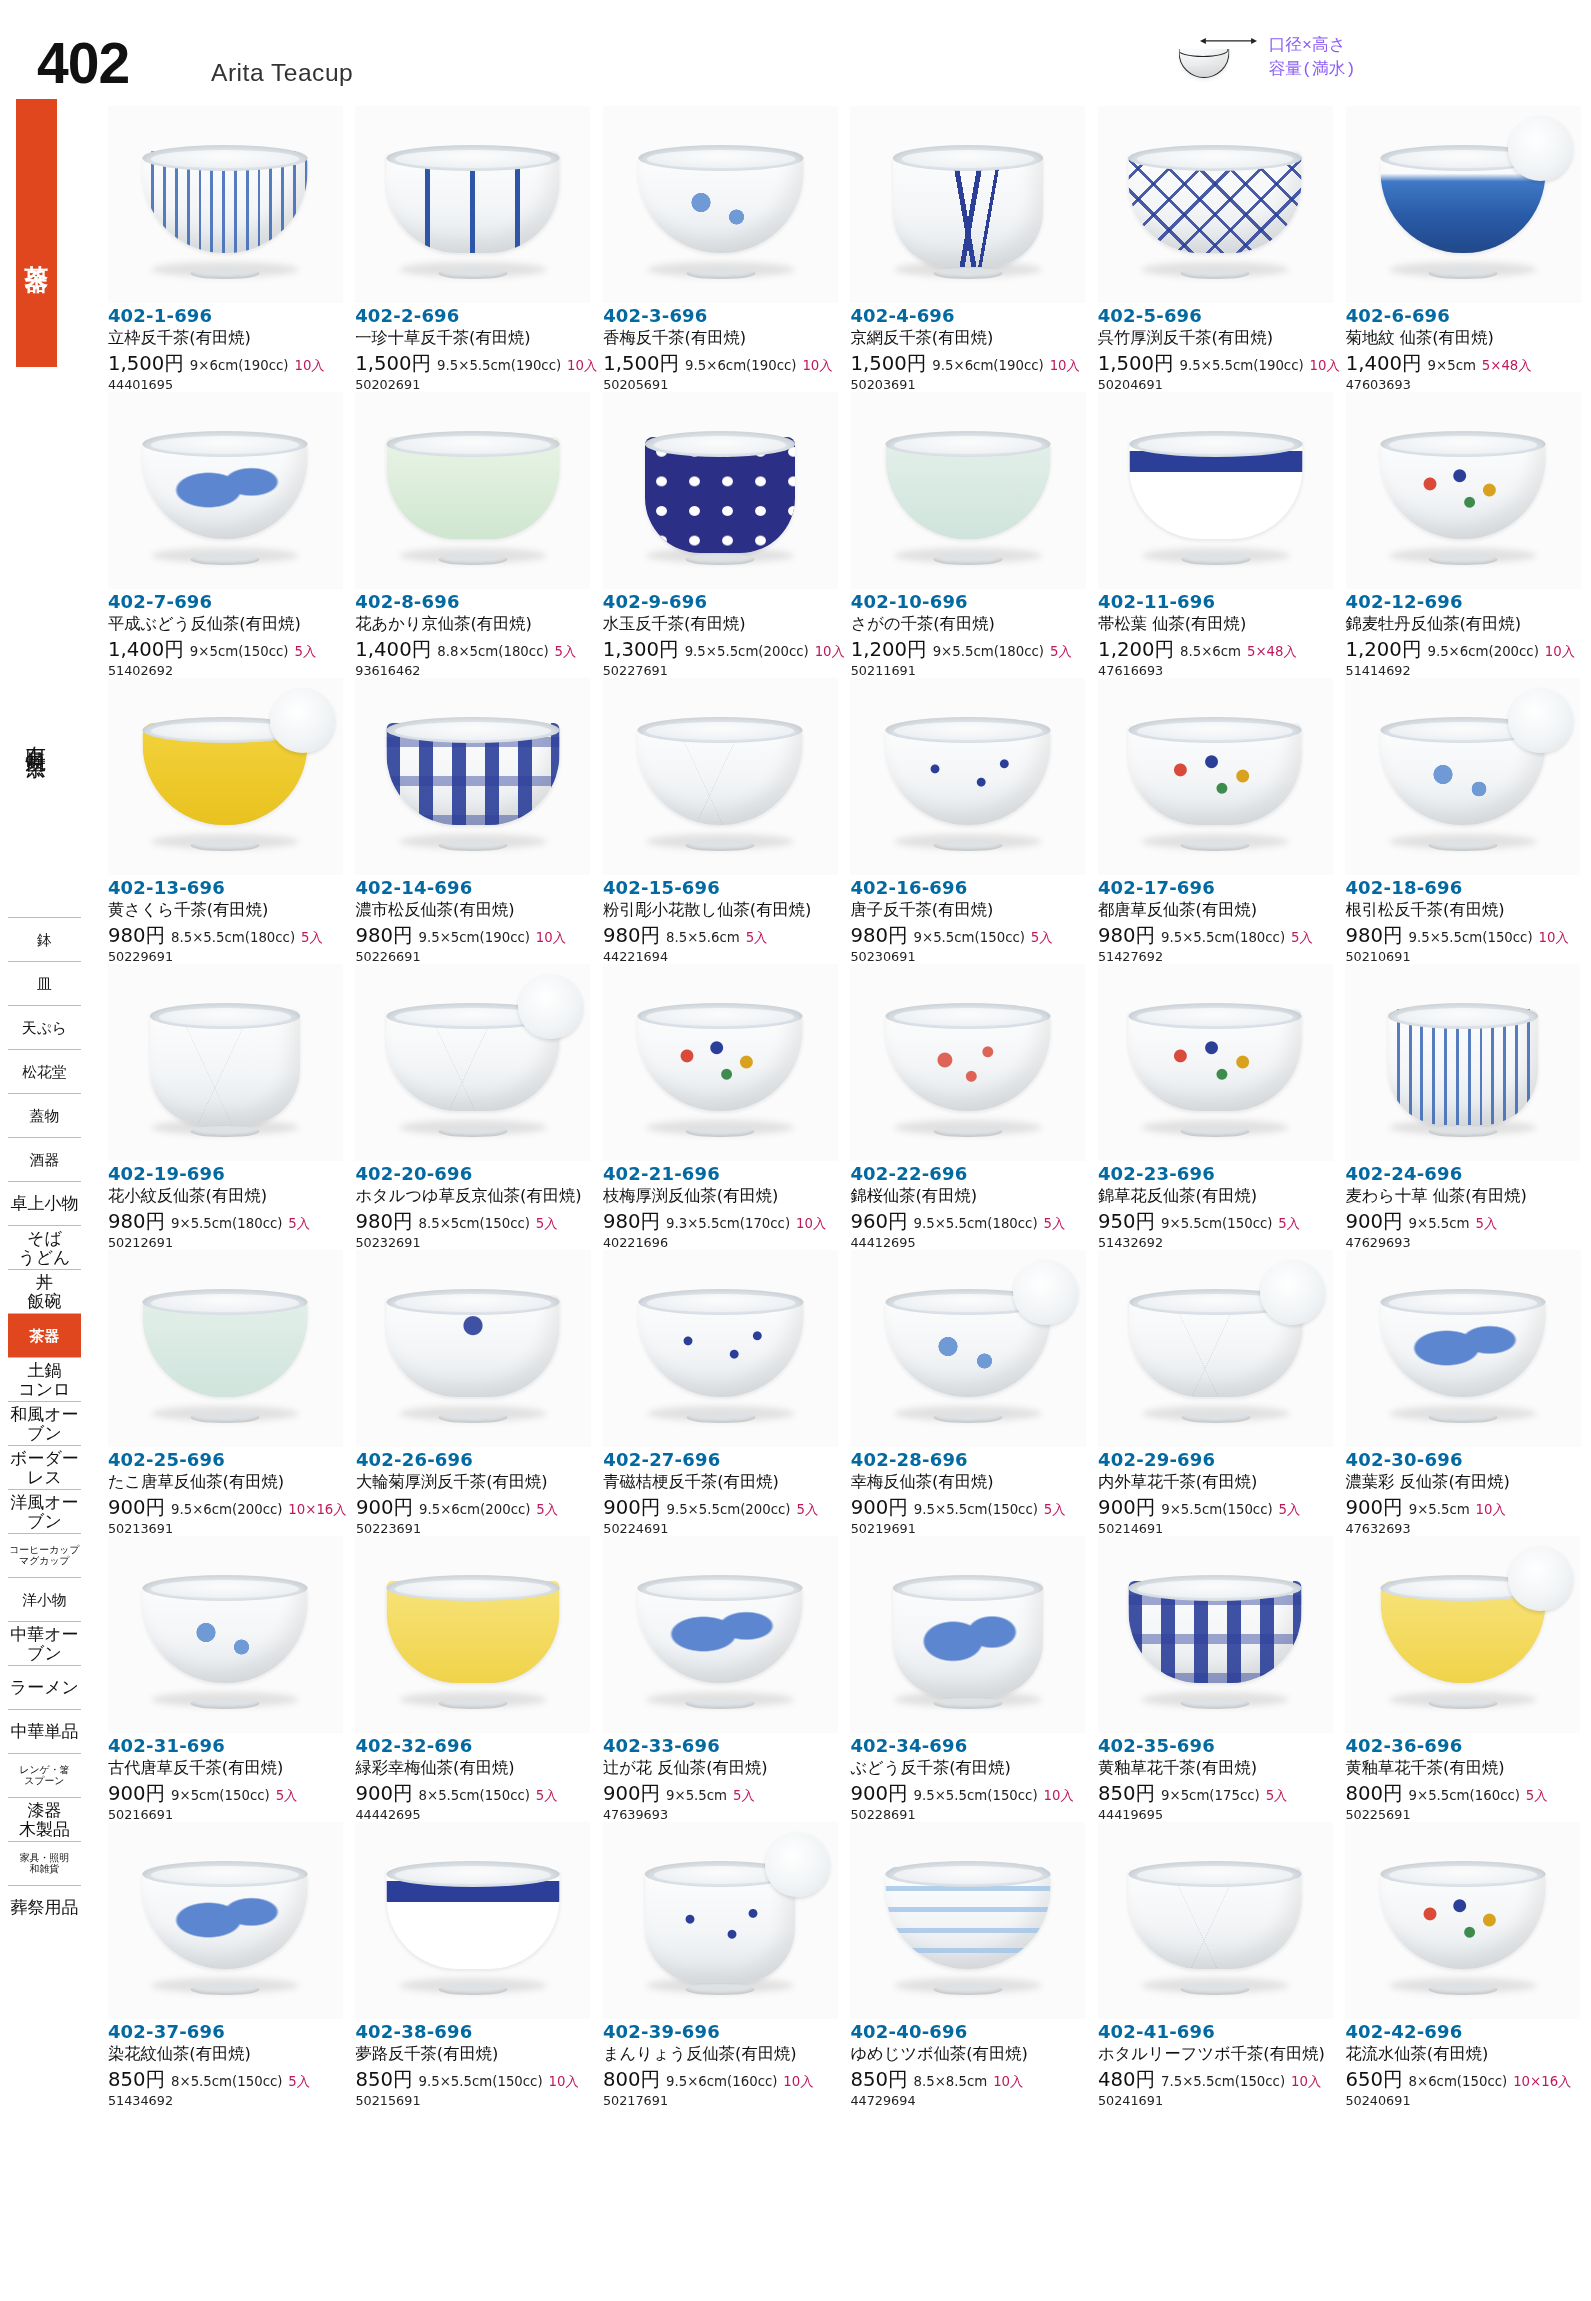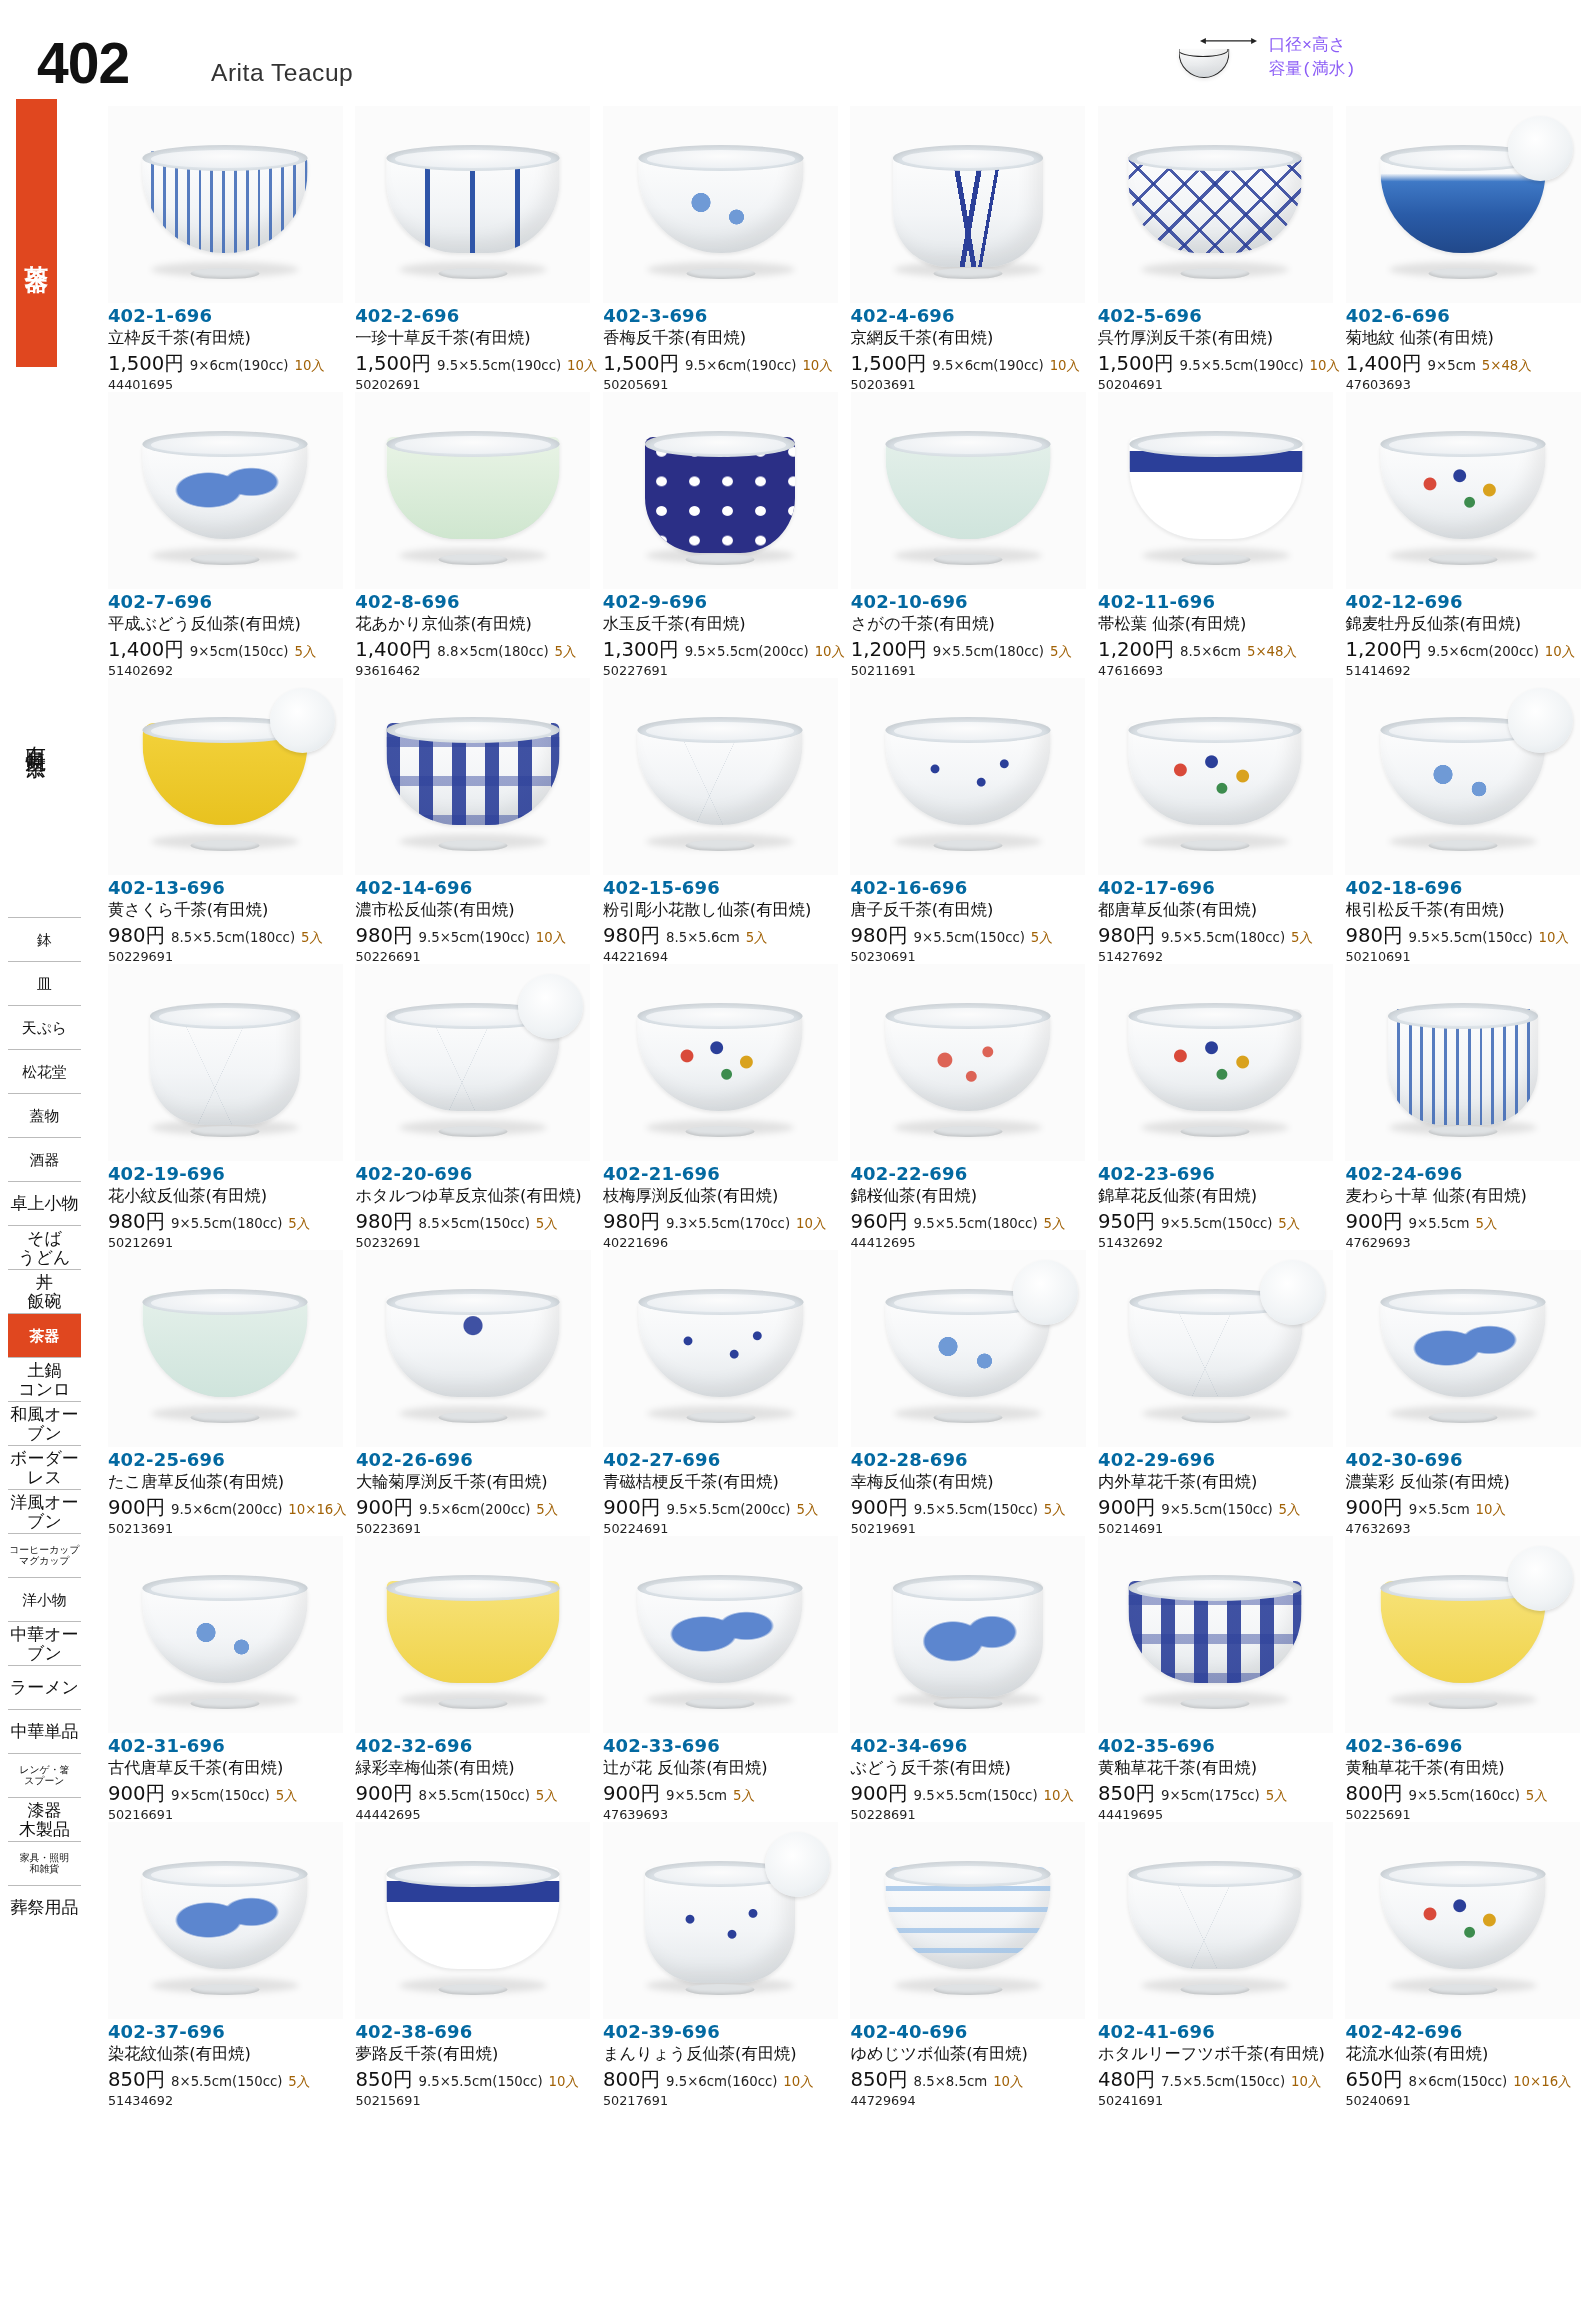--- a/index.html
+++ b/index.html
@@ -103,21 +103,21 @@
   .name{
     font-size:16.3px;color:#111;margin-top:1px;white-space:nowrap;
     font-family:"DejaVu Sans", sans-serif;
   }
   .priceline{
     margin-top:1px;display:flex;align-items:baseline;gap:5.9px;white-space:nowrap;
     font-family:"DejaVu Sans", sans-serif;
   }
   .price{font-size:19.7px;font-weight:400;color:#111;}
   .dim{font-size:13.3px;color:#222;}
-  .qty{font-size:13.3px;color:#a16207;}
+  .qty{font-size:13.3px;color:#be185d;}
   .jan{
     font-size:12.8px;color:#222;margin-top:0px;letter-spacing:0px;
     font-family:"DejaVu Sans", sans-serif;
   }
   
   .bowlwrap{position:absolute;left:0;top:0;width:235px;height:197px;}
   .shadow{
     position:absolute;left:50%;transform:translateX(-50%);
     bottom:25.6px;width:148px;height:15.8px;border-radius:50%;
     background:rgba(0,0,0,.10);filter:blur(3px);

